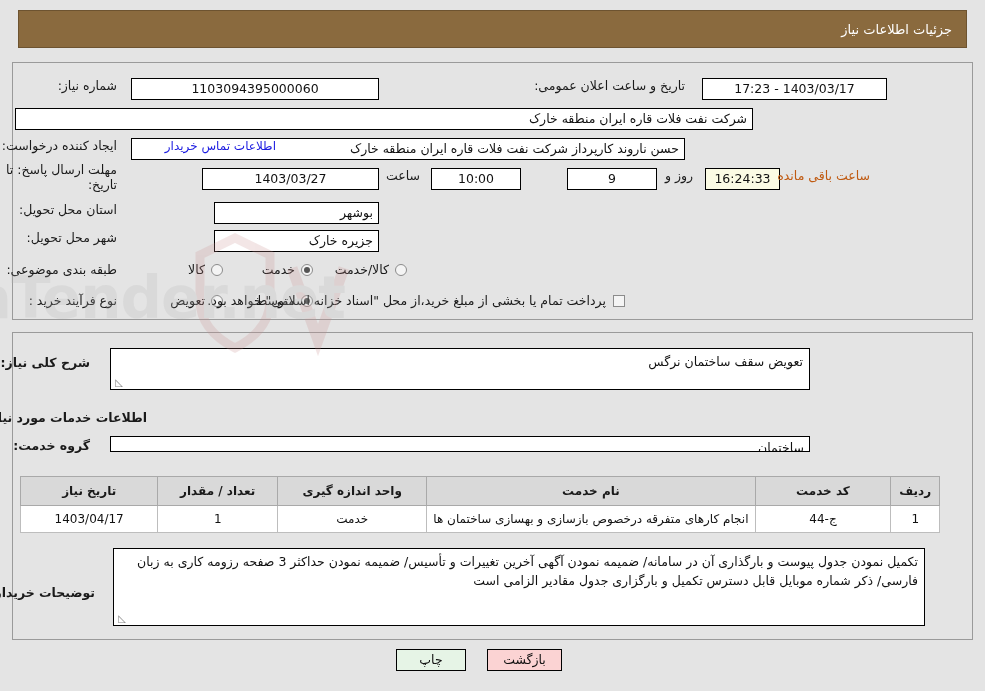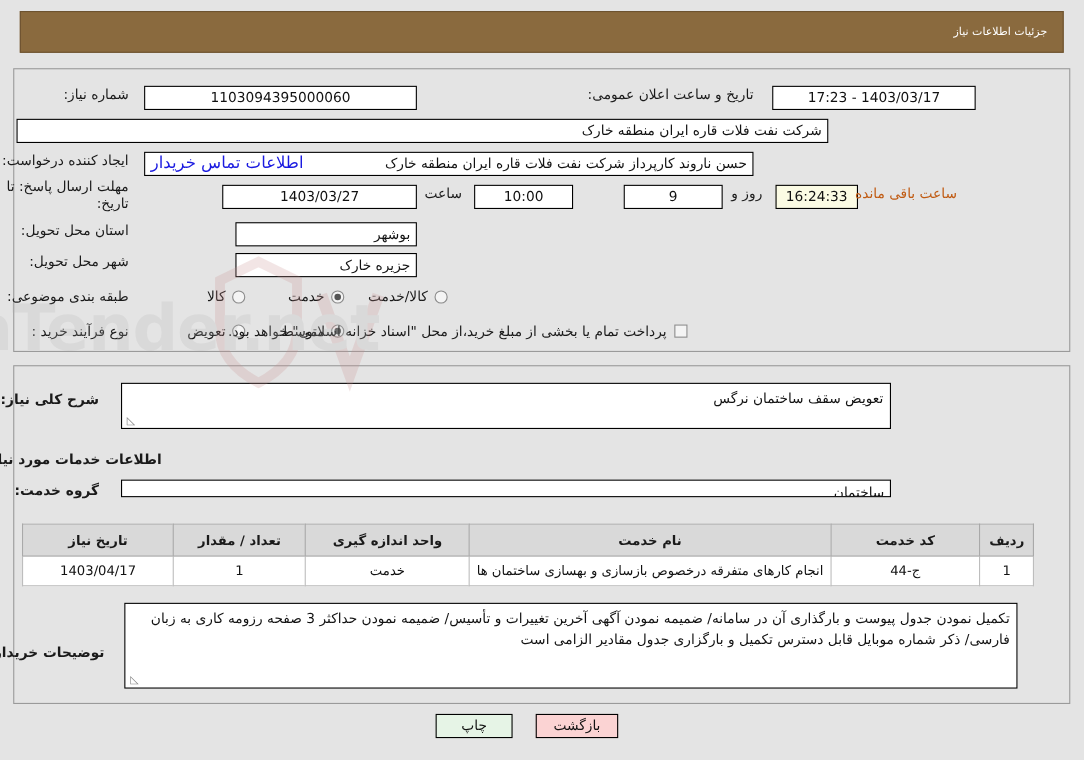--- a/index.html
+++ b/index.html
@@ -30,21 +30,21 @@
   .titlebar {
     position: absolute;
     right: 18px;
     top: 10px;
     width: 949px;
     height: 38px;
     background: #8a6a3e;
     border: 1px solid #6d5330;
     box-sizing: border-box;
     color: #ffffff;
-    font-size: 10px;
+    font-size: 13px;
     display: flex;
     align-items: center;
     justify-content: flex-start;
     padding-right: 14px;
     box-sizing: border-box;
     z-index: 4;
   }
 
   
   .panel {
@@ -82,21 +82,21 @@
     overflow: hidden;
     text-overflow: clip;
     white-space: nowrap;
   }
   .field.center { text-align: center; }
   .field.right  { text-align: right; }
   .field.cream  { background: #fbfbe4; }
 
   .linklike {
     color: #1a1ae0;
-    font-size: 15px;
+    font-size: 12px;
     white-space: nowrap;
     cursor: pointer;
   }
   .orange {
     color: #c05a11;
     font-size: 12.5px;
     white-space: nowrap;
   }
 
   

